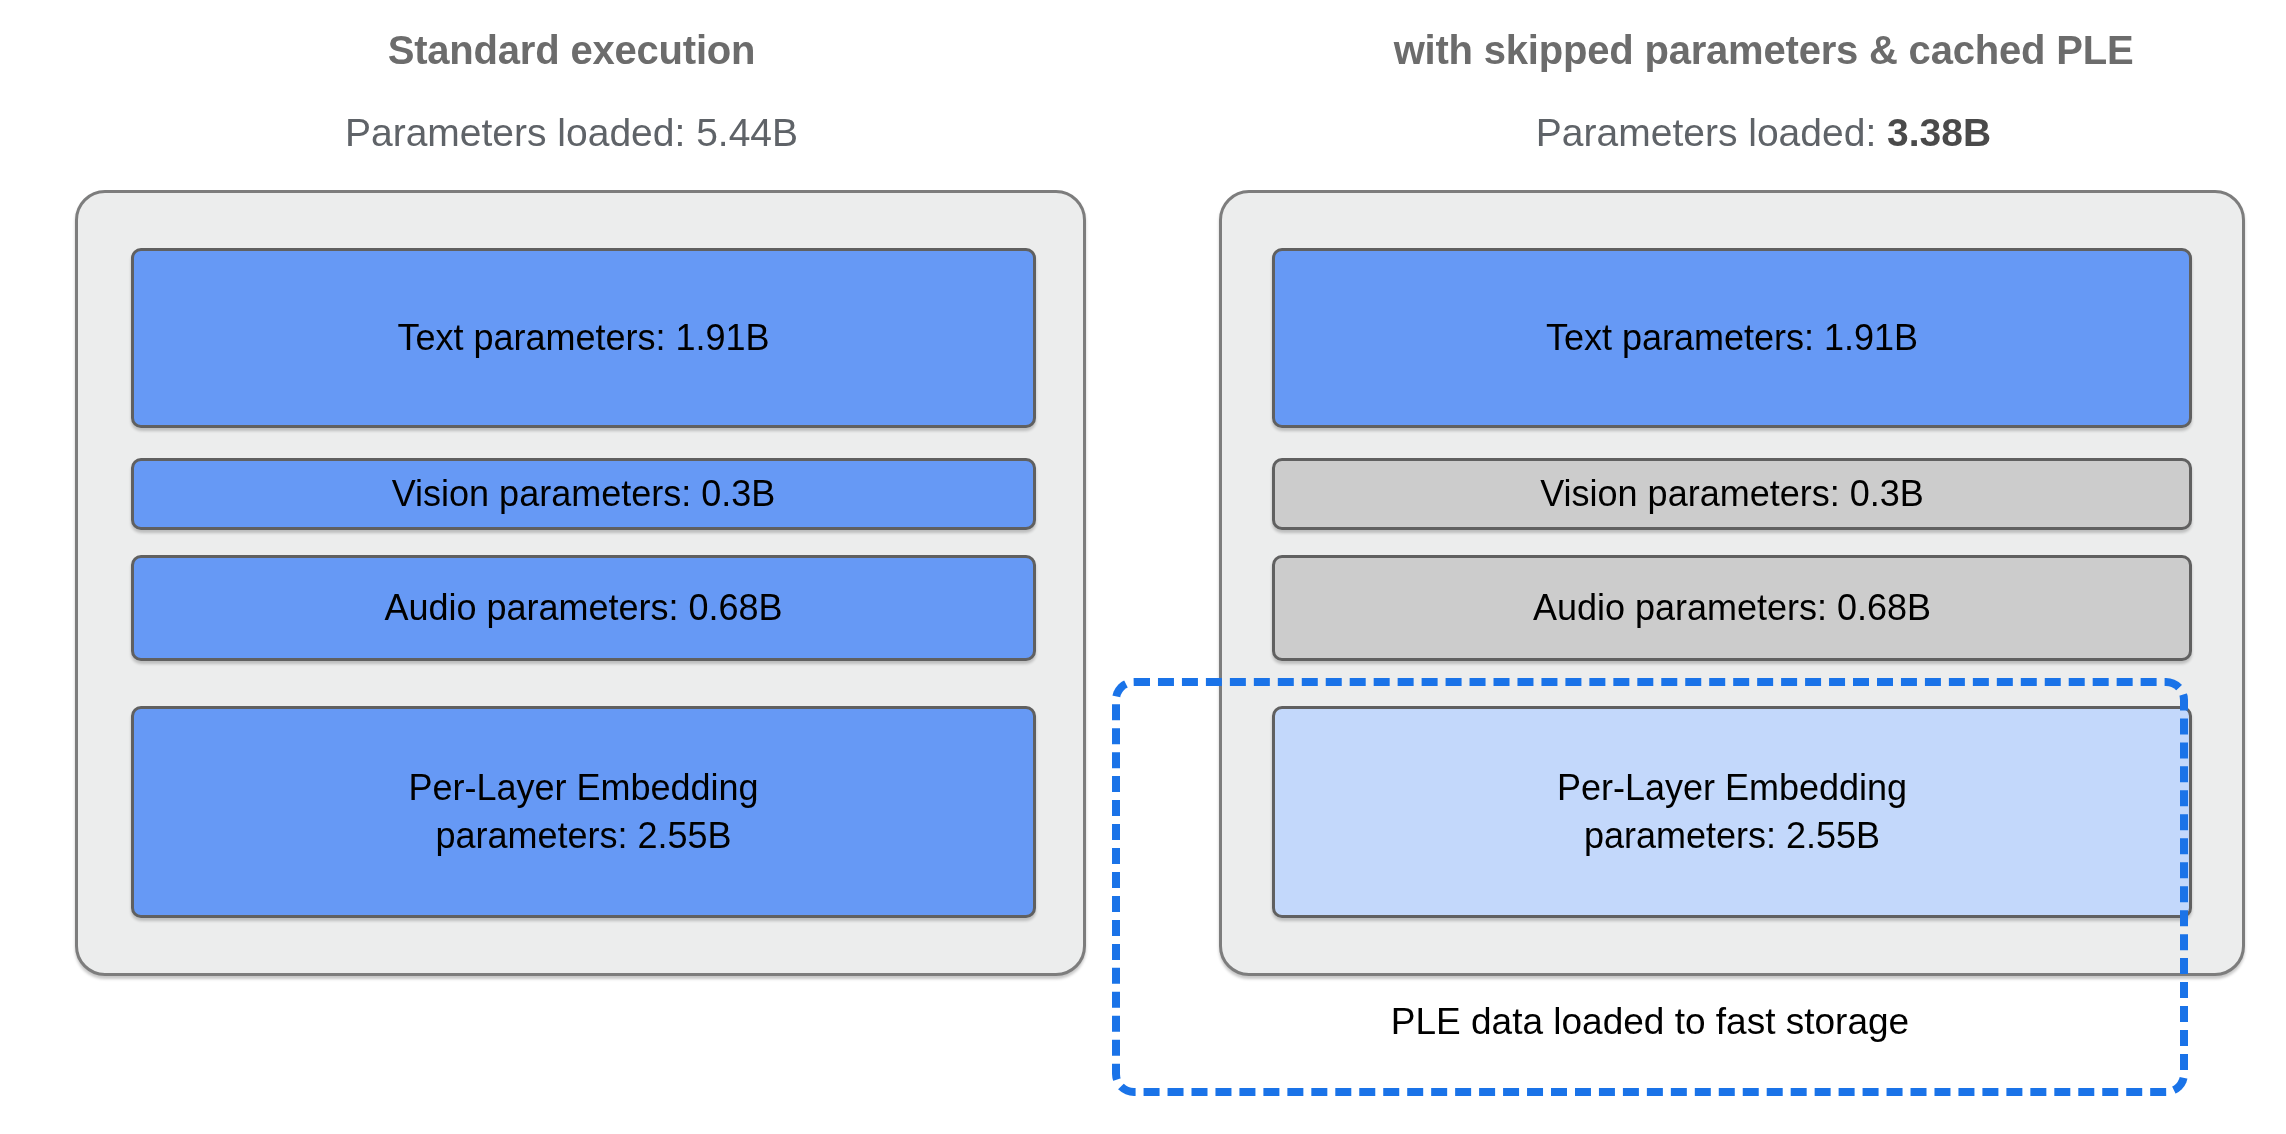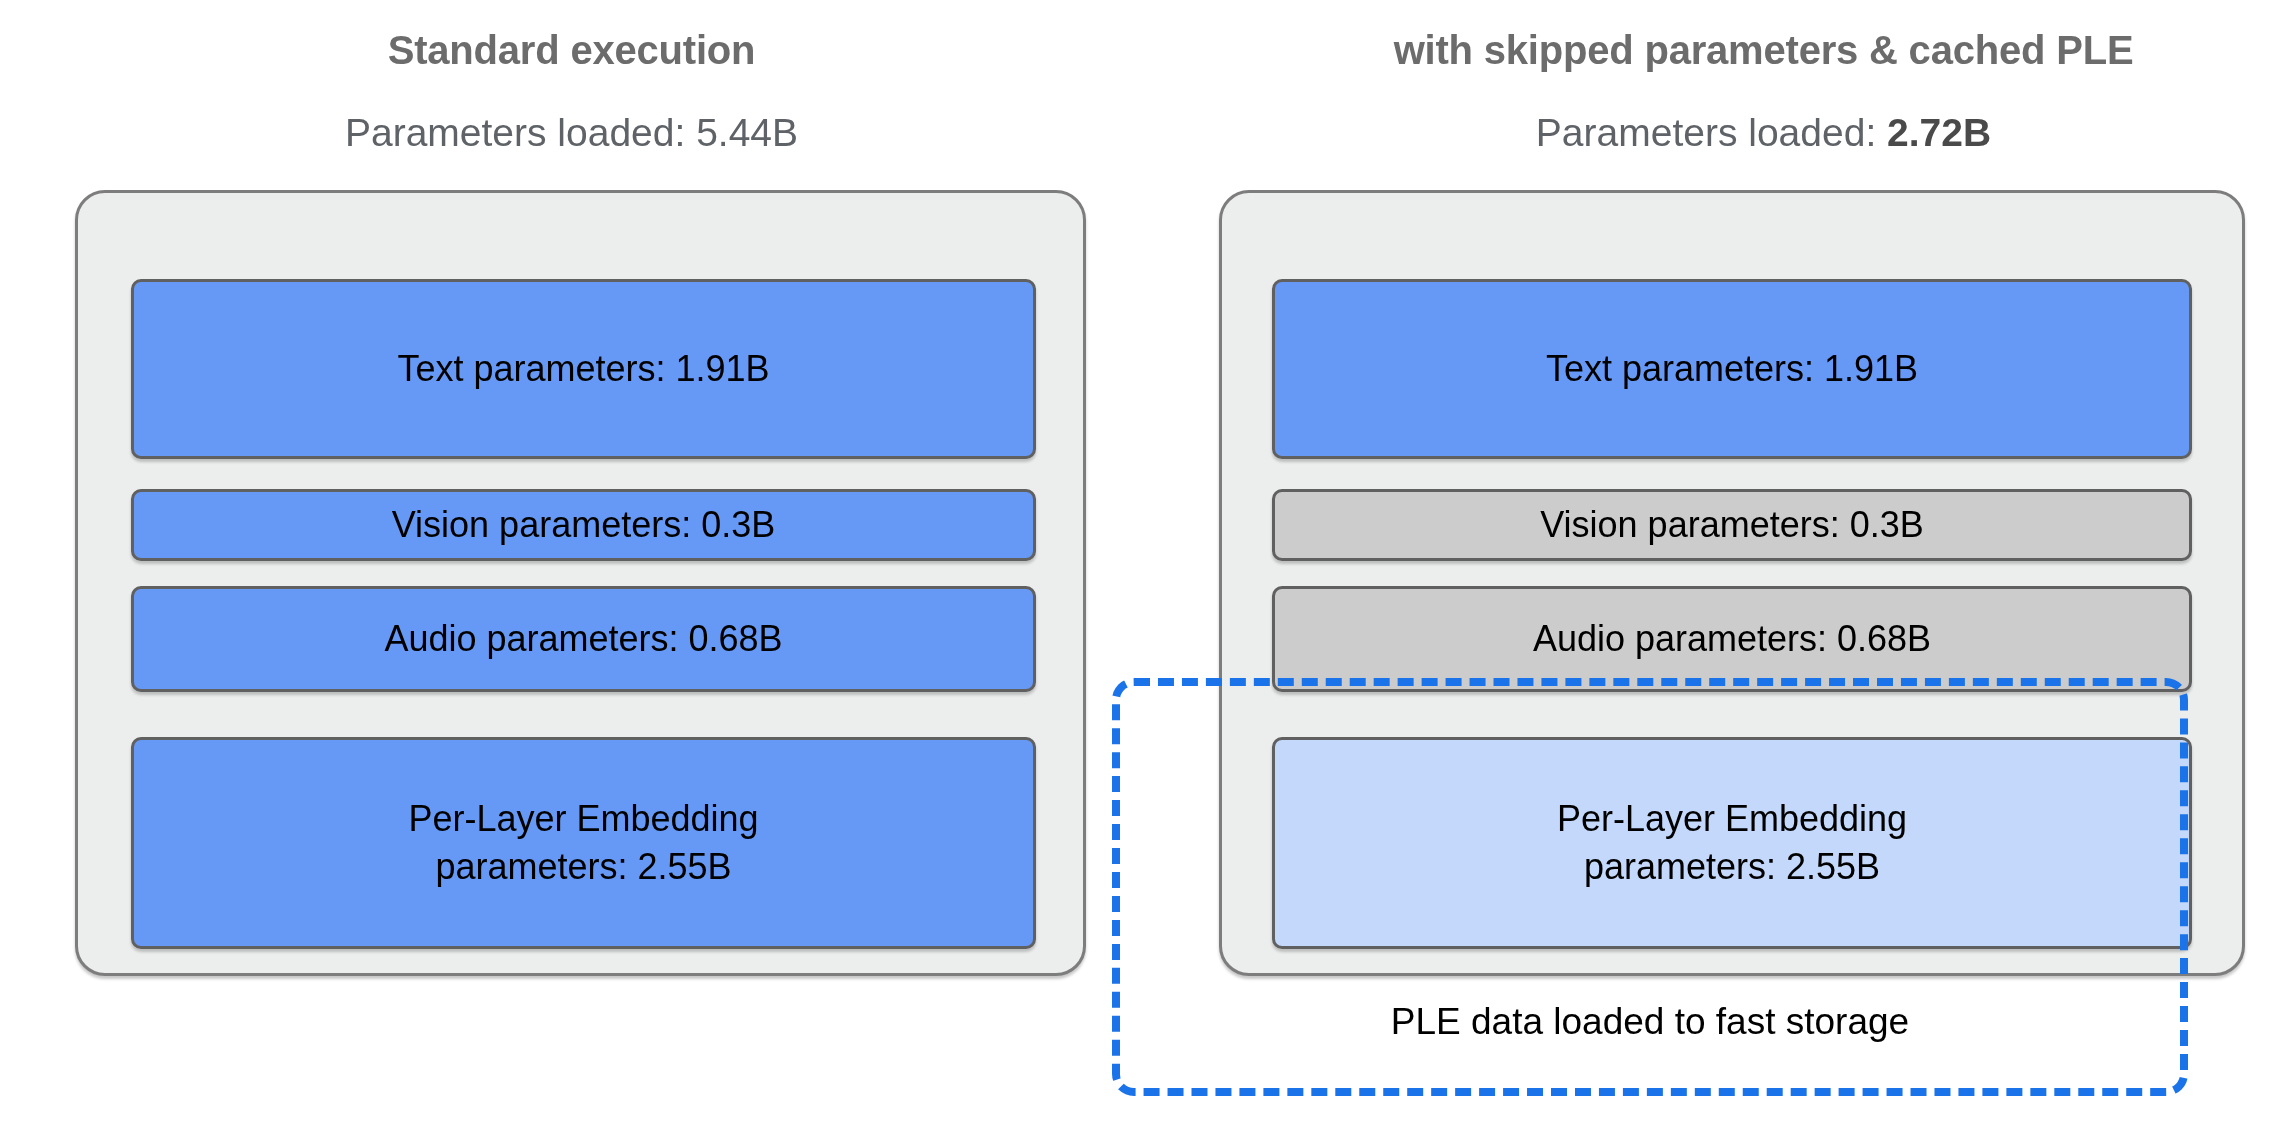--- a/index.html
+++ b/index.html
@@ -91,21 +91,20 @@
     border: 3px solid #606060;
     border-radius: 10px;
     display: flex;
     align-items: center;
     justify-content: center;
     text-align: center;
     color: #000000;
     font-size: 36px;
     line-height: 1.32;
     box-shadow: 0 3px 3px rgba(0,0,0,0.20);
-    margin-top: 31px;
   }
   .block.blue        { background: #6699f5; }
   .block.lightblue   { background: #c3d8fb; }
   .block.grey        { background: #cccccc; }
 
   
   .lp-text   { left: 53px; top:  55px; width: 905px; height: 180px; }
   .lp-vision { left: 53px; top: 265px; width: 905px; height:  72px; }
   .lp-audio  { left: 53px; top: 362px; width: 905px; height: 106px; }
   .lp-ple    { left: 53px; top: 513px; width: 905px; height: 212px; }
@@ -170,21 +169,21 @@
       </div>
 
     </div>
   </div>
 
   <div class="column right">
 
     <div class="col-title">with skipped parameters &amp; cached PLE</div>
 
     <div class="col-subtitle">
-      <span>Parameters loaded: </span><span class="strong">2.72B</span>
+      <span>Parameters loaded: </span><span class="strong">3.38B</span>
     </div>
 
     <div class="panel right-panel">
 
       <div class="block blue rp-text">Text parameters: 1.91B</div>
 
       <div class="block grey rp-vision">Vision parameters: 0.3B</div>
 
       <div class="block grey rp-audio">Audio parameters: 0.68B</div>
 

